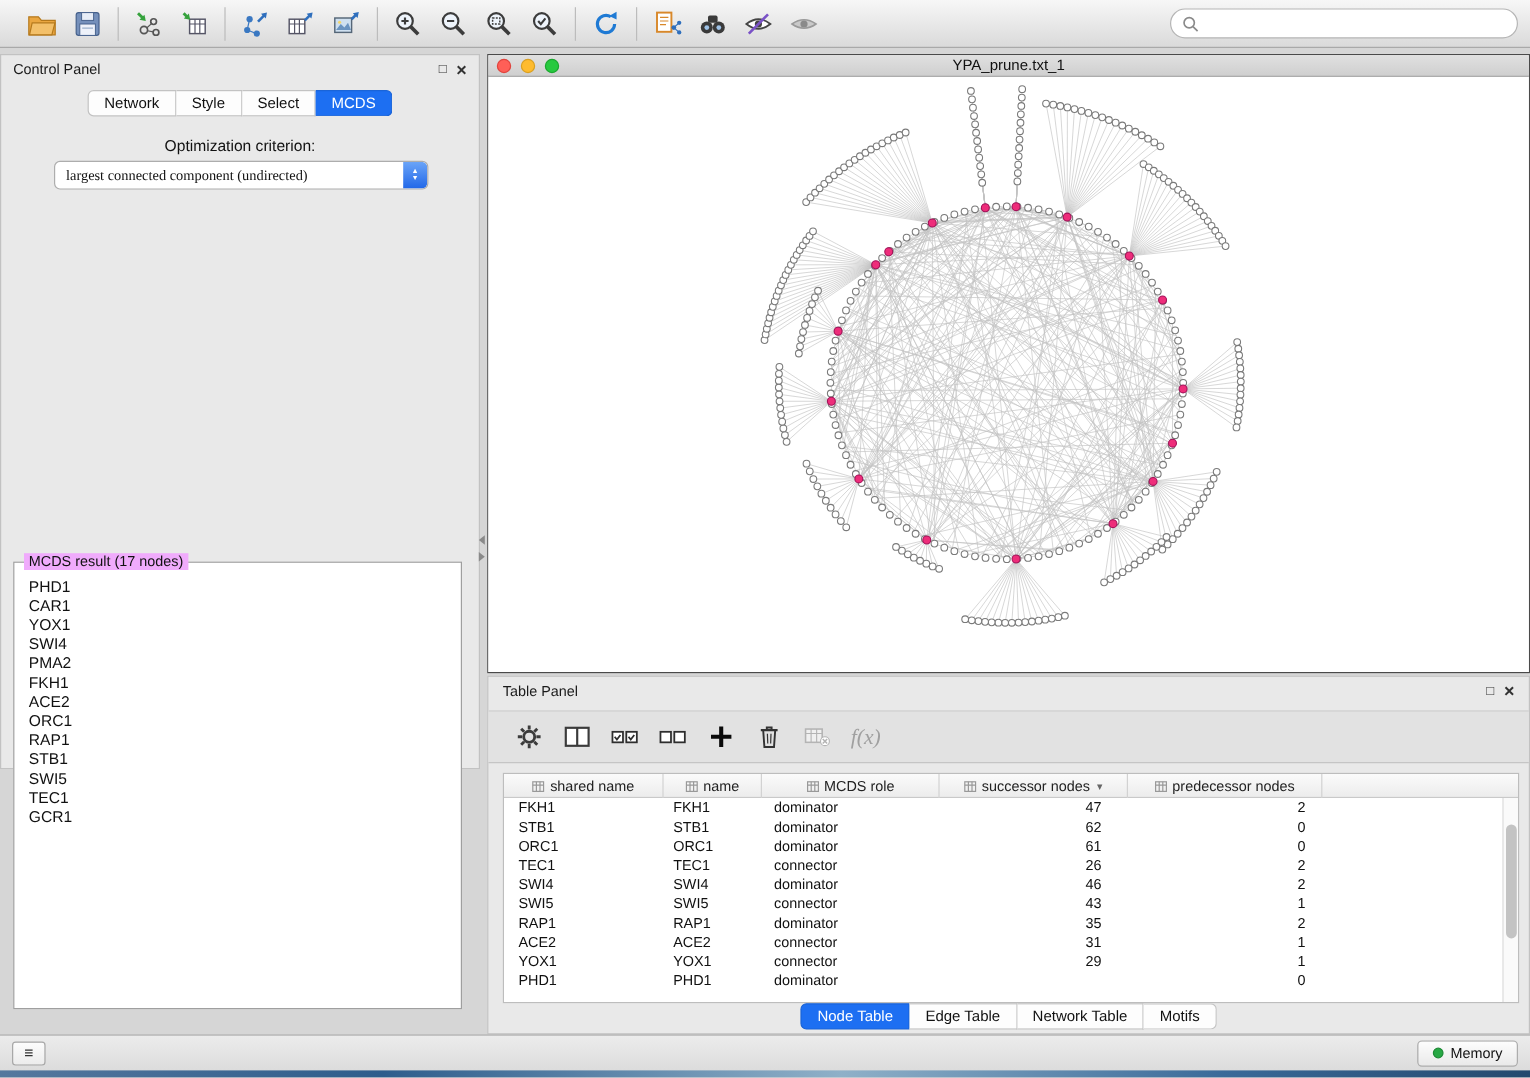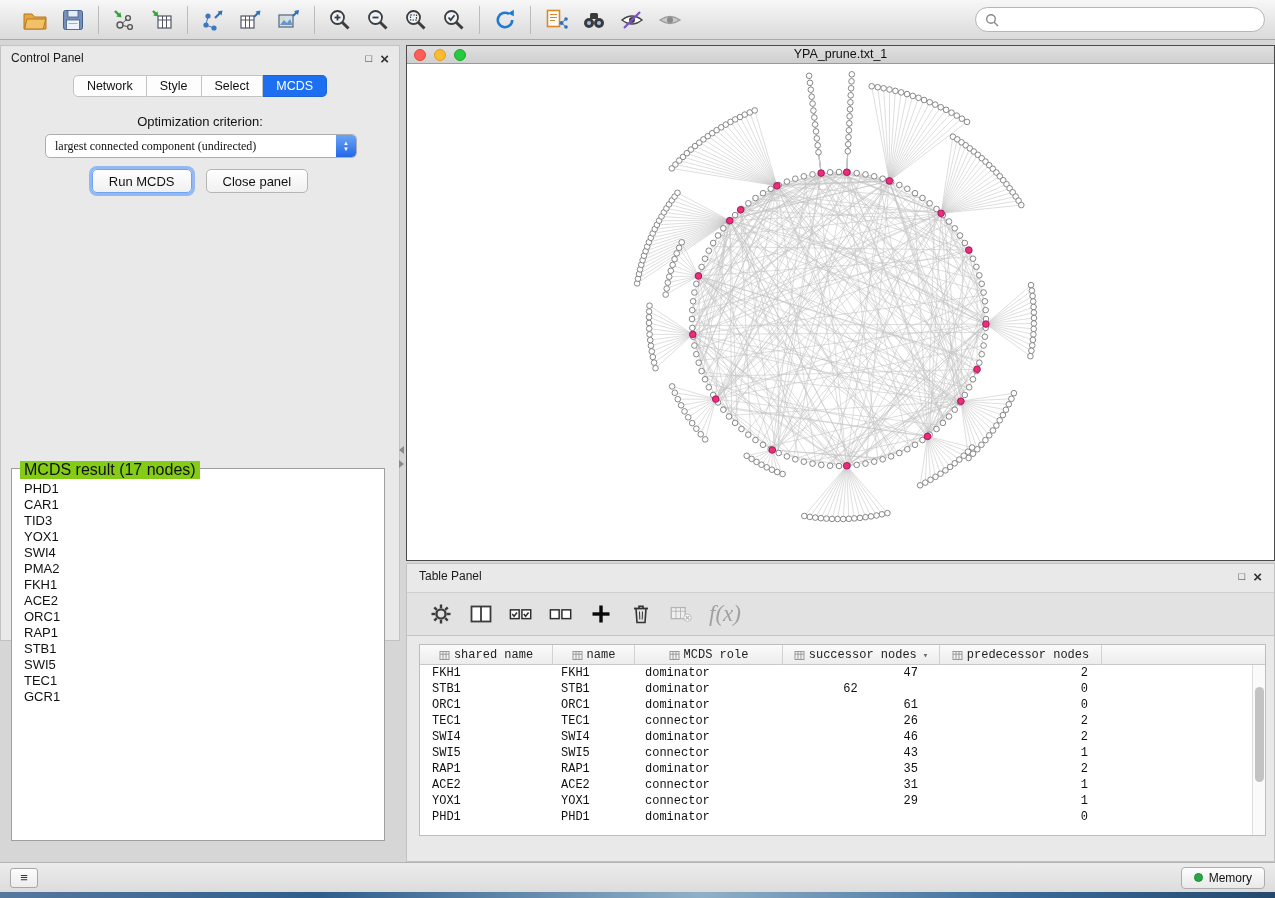--- a/index.html
+++ b/index.html
@@ -32,21 +32,21 @@
   .dropdown { position:absolute; left:44px; top:88px; width:312px; height:24px; background:#fff; border:1px solid #adadad;
     border-radius:5px; display:flex; align-items:center; font-size:12px; color:#111; overflow:hidden;font-family:Liberation Serif, serif; }
   .dropdown .dd-text { flex:1; padding-left:9px; white-space:nowrap; }
   .dd-cap { width:20px; height:100%; background:linear-gradient(#6aa4f8,#2268e8); display:flex; flex-direction:column;
     align-items:center; justify-content:center; color:#fff; font-size:6px; line-height:6px; border-radius:0 4px 4px 0; }
   .btn-row { position:absolute; left:0; top:123px; width:100%; display:flex; justify-content:center; gap:14px; }
   .mac-btn { height:24px; padding:0 16px; font-size:13px; font-family:"Liberation Sans",sans-serif; background:linear-gradient(#ffffff,#f0f0f0);
     border:1px solid #b5b5b5; border-radius:5px; color:#111; cursor:default; }
   .mac-btn.focus { box-shadow:0 0 0 3px rgba(77,144,250,0.55); border-color:#6ea3f5; }
   .result-box { position:absolute; left:10px; top:422px; width:374px; height:373px; border:1px solid #9f9f9f; background:#fff; }
-  .result-legend { position:absolute; top:-8px; left:8px; background:#84cc16; padding:0 4px; font-size:16px; color:#111; }
+  .result-legend { position:absolute; top:-8px; left:8px; background:#f0abfc; padding:0 4px; font-size:12px; color:#111; }
   .result-list { position:absolute; inset:6px 4px 4px 4px; overflow:hidden; padding:6px 0 0 8px; }
   .mcds-item { font-size:13px; line-height:16px; color:#111; }
 
   
   .splitter { position:absolute; left:399px; top:446px; width:7px; height:30px; }
   .arr-left { width:0; height:0; border-top:4px solid transparent; border-bottom:4px solid transparent; border-right:5px solid #8a8a8a; margin-bottom:6px; }
   .arr-right { width:0; height:0; border-top:4px solid transparent; border-bottom:4px solid transparent; border-left:5px solid #8a8a8a; }
 
   
   .net-window { position:absolute; left:406px; top:45px; width:869px; height:516px; border:1px solid #4a4a4a; background:#fff; }
@@ -57,22 +57,22 @@
   .tl.yellow { left:27px; background:#febb2e; border:1px solid #d9a022; }
   .tl.green { left:47px; background:#27c93f; border:1px solid #1ba72f; }
   .net-canvas { display:block; width:867px; height:496px; background:#fff; }
 
   
   .table-panel { position:absolute; left:406px; top:563px; width:869px; height:299px; background:#e9e9e9; border:1px solid #c2c2c2; }
   .tp-header { height:24px; display:flex; align-items:center; padding:0 12px; font-size:12px; color:#1a1a1a; }
   .tp-toolbar { position:absolute; left:0; top:28px; width:100%; height:44px; background:#e2e2e2; border-top:1px solid #cfcfcf;
     border-bottom:1px solid #c5c5c5; display:flex; align-items:center; gap:16px; padding:0 22px; }
   .tp-icon { width:24px; height:24px; display:inline-flex; align-items:center; justify-content:center; cursor:default; }
-  .fx-label { font-size:23px; font-family:"Liberation Serif",serif; font-style:italic; color:#a0a0a0; }
-  .node-table { position:absolute; left:12px; top:80px; width:847px; height:192px; background:#fff; border:1px solid #bdbdbd; overflow:hidden;font-family:Liberation Mono, monospace; }
+  .fx-label { font-size:18px; font-family:"Liberation Serif",serif; font-style:italic; color:#a0a0a0; }
+  .node-table { position:absolute; left:12px; top:80px; width:847px; height:192px; background:#fff; border:1px solid #bdbdbd; overflow:hidden; }
   .thead { display:flex; height:20px; background:linear-gradient(#fbfbfb,#ececec); border-bottom:1px solid #c9c9c9; }
   .th { display:inline-flex; align-items:center; justify-content:center; gap:4px; border-right:1px solid #d2d2d2;
     height:20px; font-size:12px; color:#222; overflow:hidden; white-space:nowrap; }
   .sort-caret { color:#666; font-size:9px; margin-left:2px; }
   .tbody { position:absolute; left:0; top:20px; right:13px; bottom:0; overflow:hidden; }
   .tr { display:flex; height:16px; line-height:16px; font-size:12px; color:#111; }
   .td { overflow:hidden; white-space:nowrap; }
   .td.c0 { padding-left:12px; } .td.c1 { padding-left:8px; } .td.c2 { padding-left:10px; }
   .td.c3 { text-align:right; padding-right:22px; } .td.c4 { text-align:right; padding-right:14px; }
   .vscroll { position:absolute; right:0; top:20px; bottom:0; width:13px; background:#fafafa; border-left:1px solid #ddd; }
@@ -270,30 +270,25 @@
       <div class="seg-tab active">MCDS</div>
     </div>
   <div class="opt-label">Optimization criterion:</div>
   <div class="dropdown">
     <span class="dd-text">largest connected component (undirected)</span>
     <span class="dd-cap">
         <span>▲</span>
         <span>▼</span>
       </span>
   </div>
-  <div class="btn-row">
-    <button class="mac-btn focus">Run MCDS</button>
-    <button class="mac-btn">Close panel</button>
-  </div>
   <div class="result-box">
     <span class="result-legend">MCDS result (17 nodes)</span>
     <div class="result-list">
         <div class="mcds-item">PHD1</div>
         <div class="mcds-item">CAR1</div>
-        <div class="mcds-item">TID3</div>
         <div class="mcds-item">YOX1</div>
         <div class="mcds-item">SWI4</div>
         <div class="mcds-item">PMA2</div>
         <div class="mcds-item">FKH1</div>
         <div class="mcds-item">ACE2</div>
         <div class="mcds-item">ORC1</div>
         <div class="mcds-item">RAP1</div>
         <div class="mcds-item">STB1</div>
         <div class="mcds-item">SWI5</div>
         <div class="mcds-item">TEC1</div>
@@ -1287,21 +1282,21 @@
           <div class="td c0" style="width: 133px;">FKH1</div>
           <div class="td c1" style="width: 82px;">FKH1</div>
           <div class="td c2" style="width: 148px;">dominator</div>
           <div class="td c3" style="width: 157px;">47</div>
           <div class="td c4" style="width: 162px;">2</div>
         </div>
         <div class="tr">
           <div class="td c0" style="width: 133px;">STB1</div>
           <div class="td c1" style="width: 82px;">STB1</div>
           <div class="td c2" style="width: 148px;">dominator</div>
-          <div class="td c3" style="width: 157px; text-align: center;">62</div>
+          <div class="td c3" style="width: 157px;">62</div>
           <div class="td c4" style="width: 162px;">0</div>
         </div>
         <div class="tr">
           <div class="td c0" style="width: 133px;">ORC1</div>
           <div class="td c1" style="width: 82px;">ORC1</div>
           <div class="td c2" style="width: 148px;">dominator</div>
           <div class="td c3" style="width: 157px;">61</div>
           <div class="td c4" style="width: 162px;">0</div>
         </div>
         <div class="tr">
@@ -1351,20 +1346,26 @@
           <div class="td c1" style="width: 82px;">PHD1</div>
           <div class="td c2" style="width: 148px;">dominator</div>
           <div class="td c3" style="width: 157px; margin-top: 24px;">18</div>
           <div class="td c4" style="width: 162px;">0</div>
         </div>
       </div>
     <div class="vscroll">
       <div class="vthumb"></div>
     </div>
   </div>
+  <div class="tp-tabs">
+      <div class="seg-tab active">Node Table</div>
+      <div class="seg-tab">Edge Table</div>
+      <div class="seg-tab">Network Table</div>
+      <div class="seg-tab">Motifs</div>
+    </div>
 </div>
 
 <div class="statusbar">
   <div class="sb-list-btn">
     <span>≡</span>
   </div>
   <div class="memory-btn">
     <span class="mem-dot"></span>
     <span>Memory</span>
   </div>

